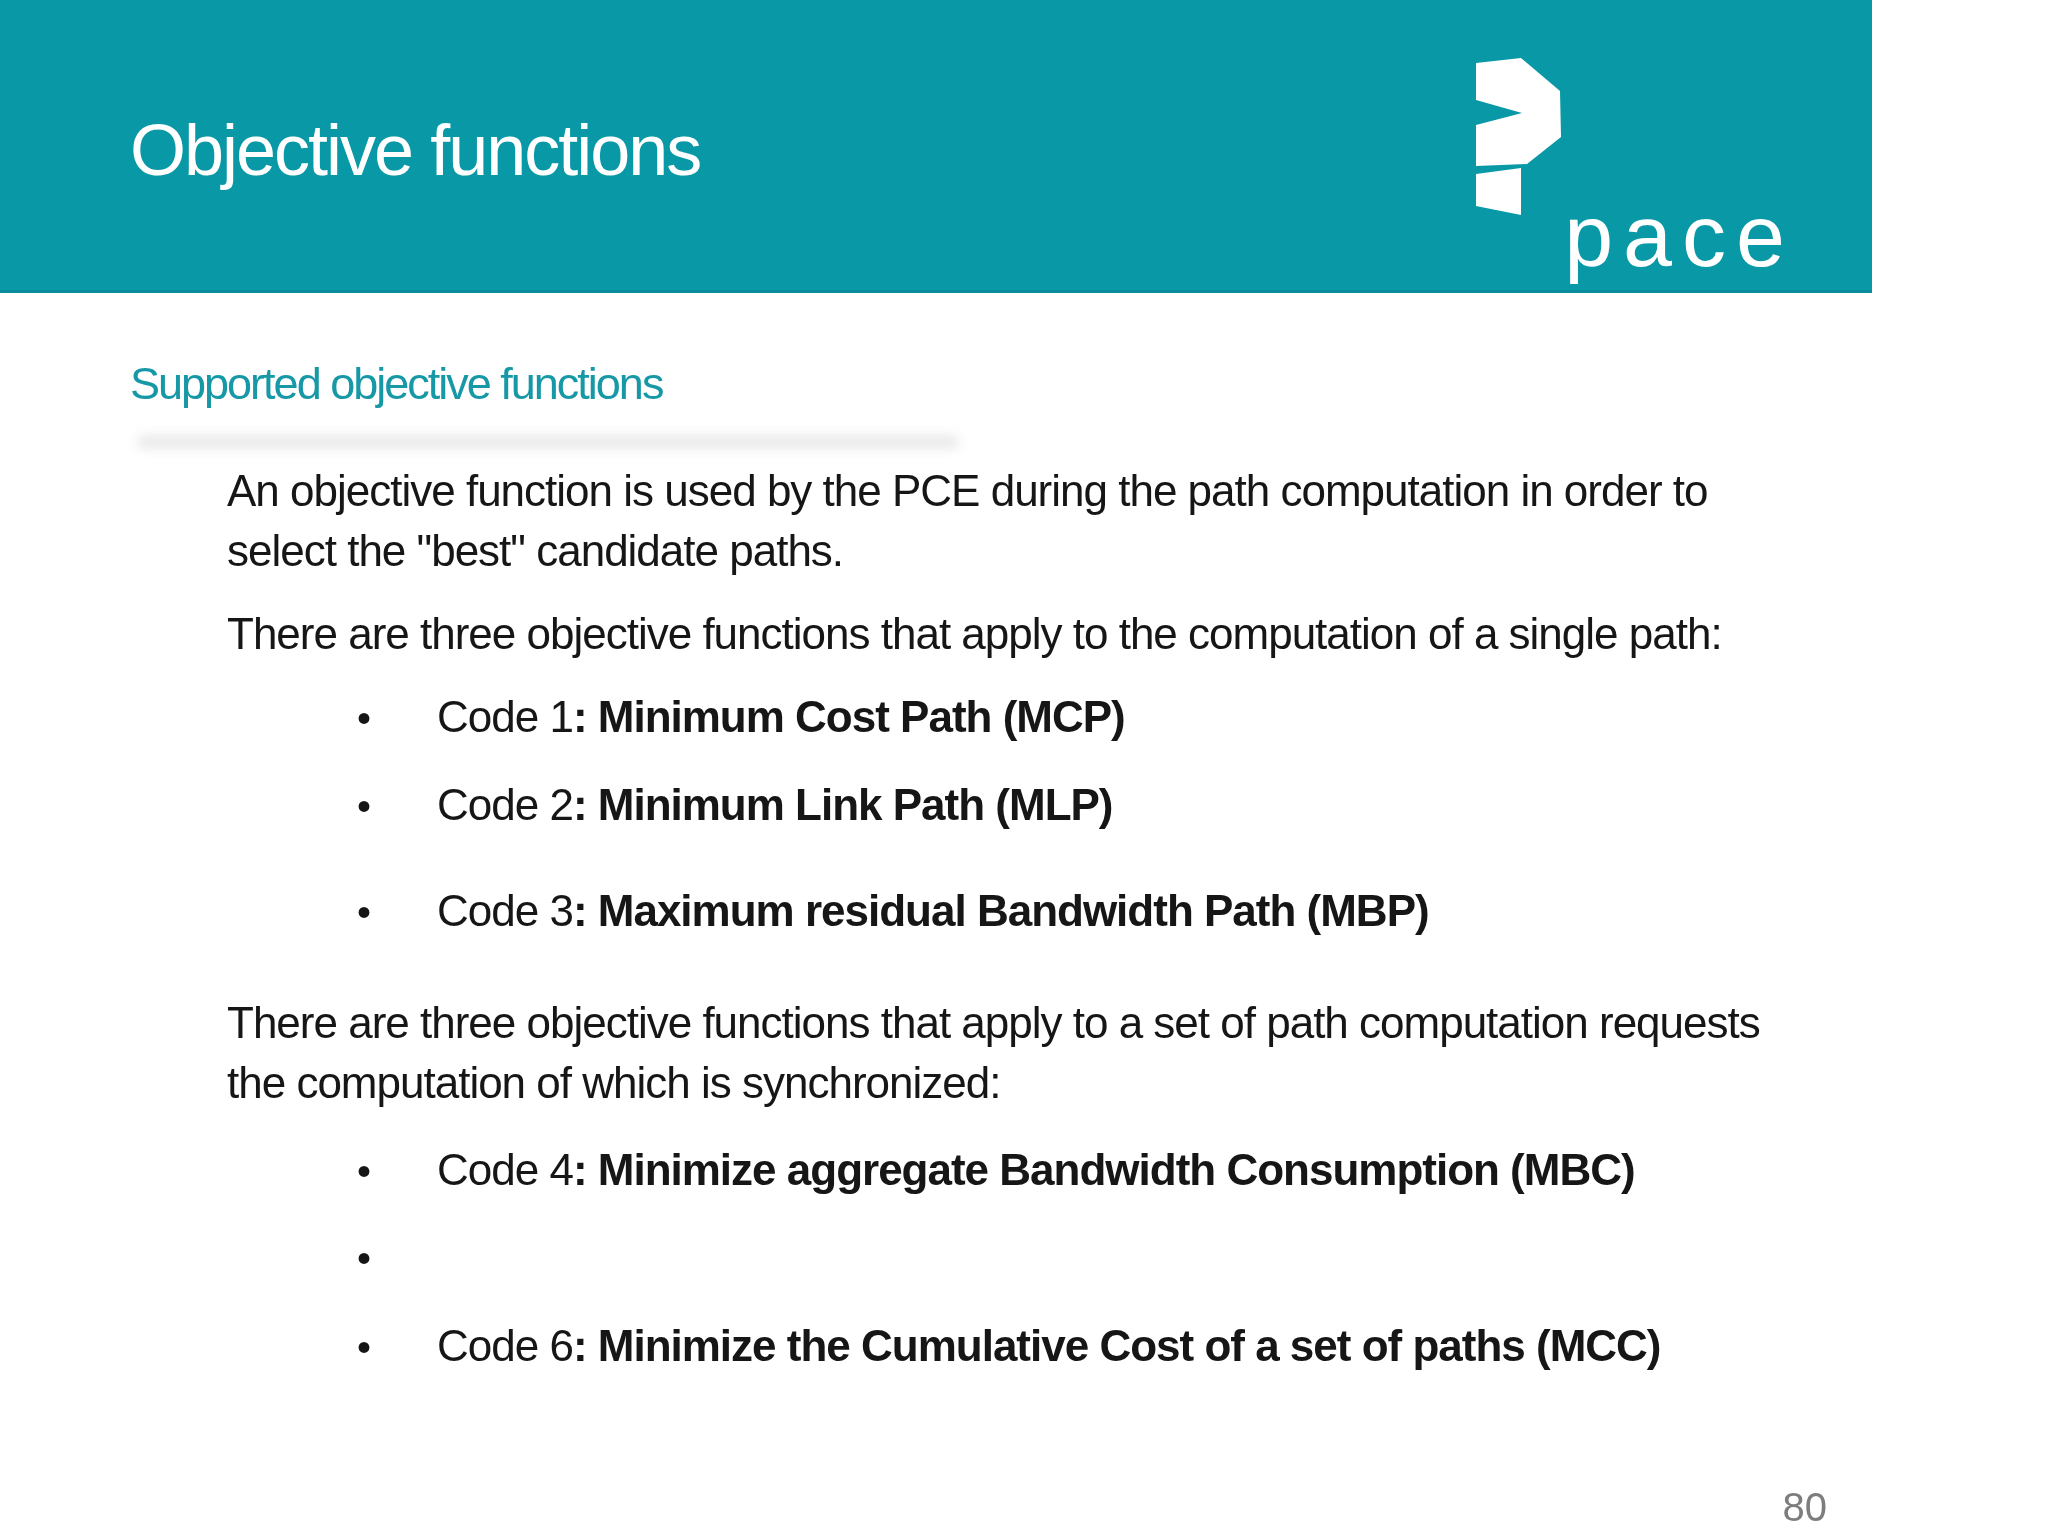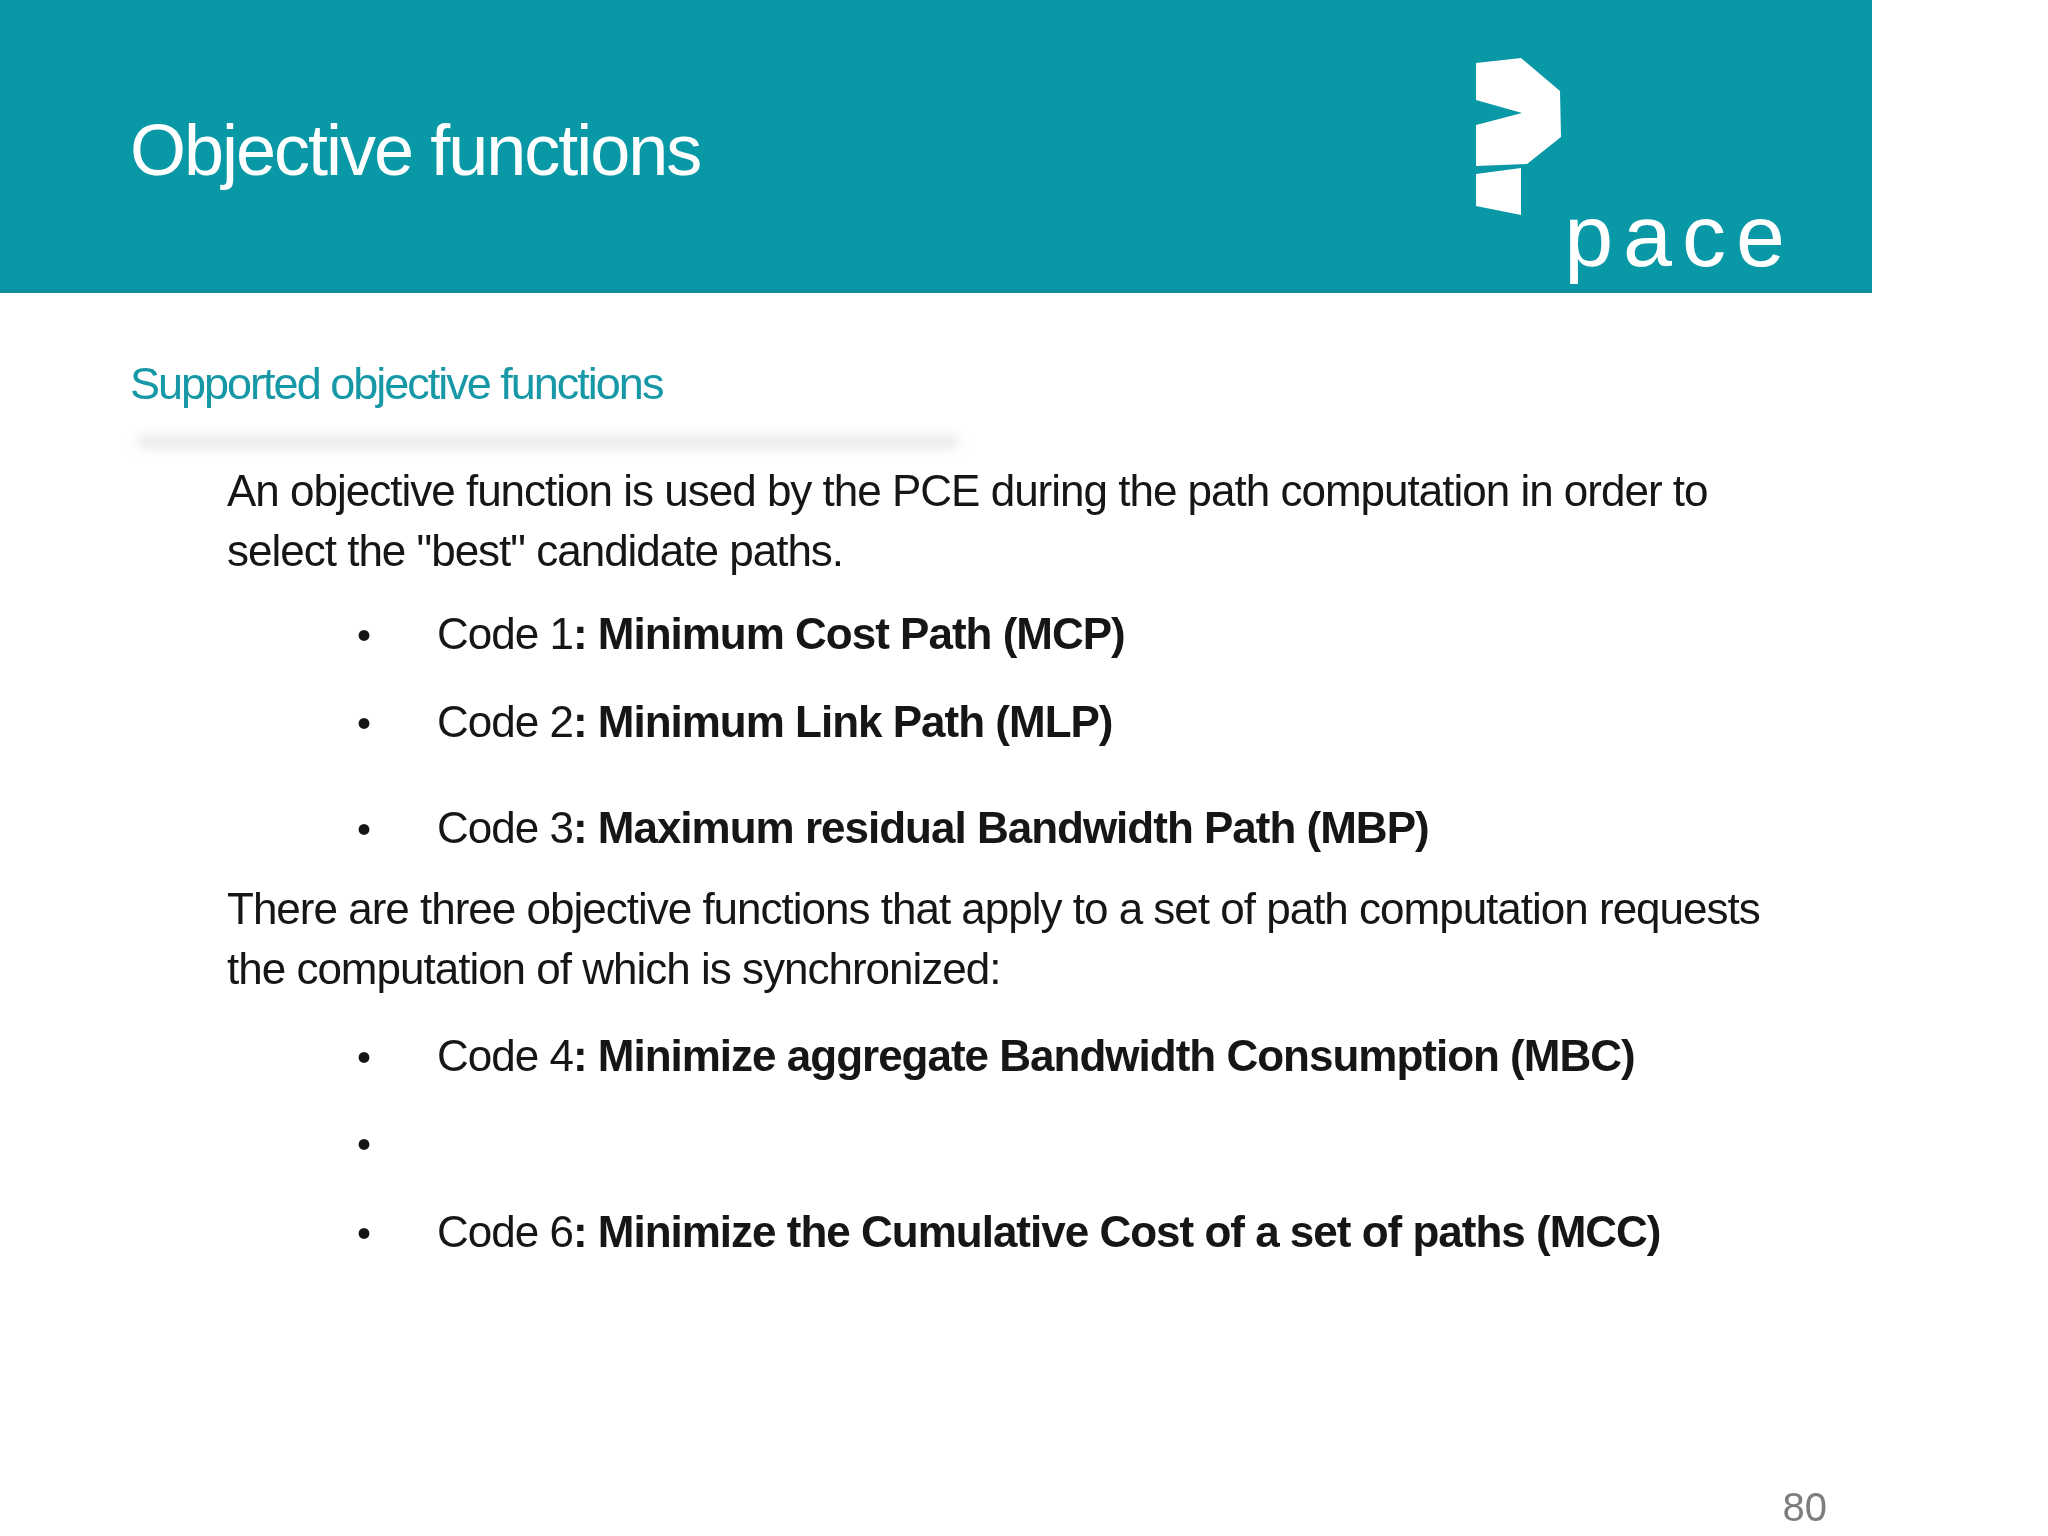--- a/index.html
+++ b/index.html
@@ -80,21 +80,21 @@
     margin-left: 227px;
     font-size: 44px;
     line-height: 60px;
     letter-spacing: -1px;
     white-space: nowrap;
   }
   .mt39 { margin-top: 39px; }
   .mt23 { margin-top: 23px; }
   .mt27 { margin-top: 27px; }
   .mt28 { margin-top: 28px; }
-  .mt43 { margin-top: 20px; }
+  .mt43 { margin-top: 51px; }
   .mt45 { margin-top: 45px; }
 
   .bullet {
     margin-left: 227px;
     display: flex;
     align-items: baseline;
     font-size: 44px;
     line-height: 60px;
     letter-spacing: -1px;
     white-space: nowrap;
@@ -134,20 +134,21 @@
 
   <div class="content">
     <div class="subtitle-shadow"></div>
     <div class="subtitle">Supported objective functions</div>
 
     <div class="para mt39">
       <div>An objective function is used by the PCE during the path computation in order to</div>
       <div>select the "best" candidate paths.</div>
     </div>
 
+    <div class="para mt23">There are three objective functions that apply to the computation of a single path:</div>
 
     <div class="bullet mt23">
       <span class="dot">•</span>
       <span class="btext"><span>Code 1</span><span class="bold">: Minimum Cost Path (MCP)</span></span>
     </div>
     <div class="bullet mt27">
       <span class="dot">•</span>
       <span class="btext"><span>Code 2</span><span class="bold">: Minimum Link Path (MLP)</span></span>
     </div>
     <div class="bullet mt45">

